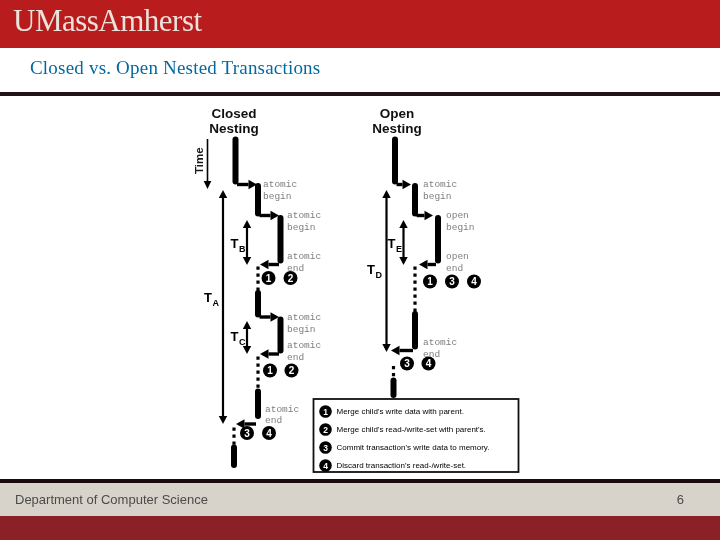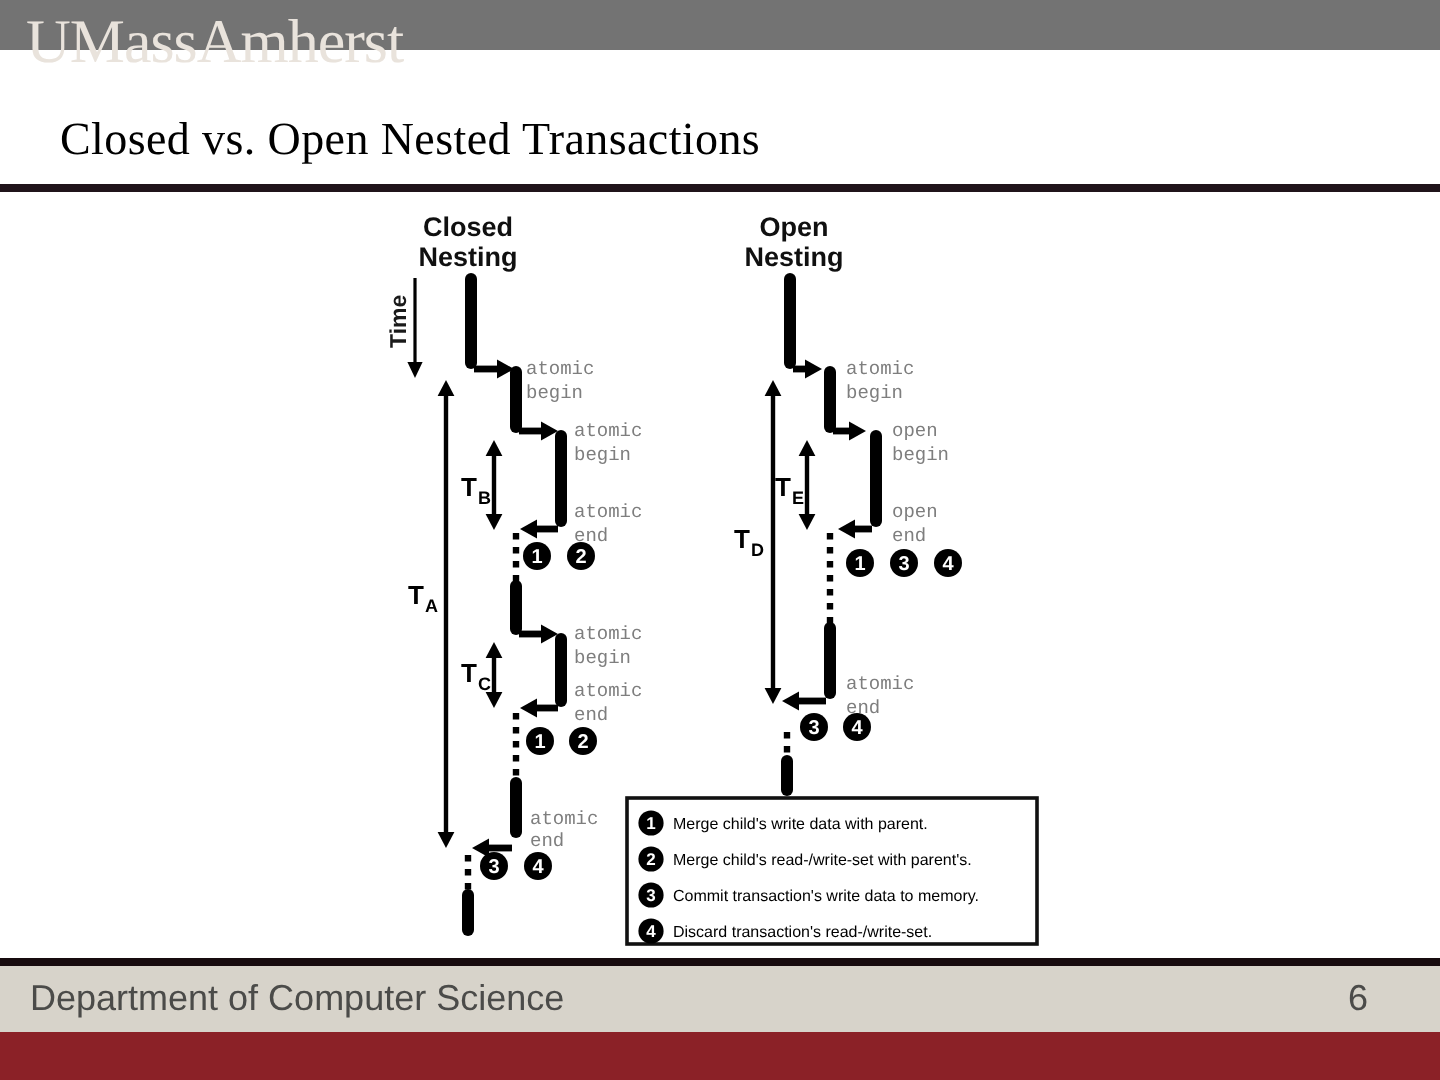--- a/index.html
+++ b/index.html
@@ -1,28 +1,28 @@
 <!DOCTYPE html>
 <html><head>
 <meta charset="utf-8">
 <style>
   html,body{margin:0;padding:0;background:#fff;}
   .slide{position:relative;width:720px;height:540px;background:#ffffff;overflow:hidden;
          font-family:"Liberation Sans",sans-serif;}
-  .header-band{position:absolute;left:0;top:0;width:720px;height:25px;background:#737373;text-align:center;}
+  .header-band{position:absolute;left:0;top:0;width:720px;height:48px;background:#b91c1c;text-align:center;}
   .logo{position:absolute;left:13px;top:3px;font-family:"Liberation Serif",serif;
         font-size:31px;color:#e9e3dc;letter-spacing:-0.5px;}
   .slide-title{position:absolute;left:30px;top:57px;font-family:"Liberation Serif",serif;
-        font-size:23px;color:#000000;letter-spacing:0.2px;}
+        font-size:19px;color:#0369a1;letter-spacing:0.2px;}
   .title-rule{position:absolute;left:0;top:92px;width:720px;height:4px;background:#20141a;}
   .diagram-svg{position:absolute;left:0;top:0;width:720px;height:540px;}
   .footer-rule{position:absolute;left:0;top:479px;width:720px;height:4px;background:#170b0e;}
   .footer-band{position:absolute;left:0;top:483px;width:720px;height:33px;background:#d7d3ca;
         display:flex;align-items:center;justify-content:space-between;box-sizing:border-box;
-        padding:0 36px 0 15px;color:#4b4b49;font-size:18px;}
+        padding:0 36px 0 15px;color:#4b4b49;font-size:13px;}
   .bottom-band{position:absolute;left:0;top:516px;width:720px;height:24px;background:#8b2127;}
 
   
   .dt{font:bold 13.5px "Liberation Sans",sans-serif;fill:#101010;text-anchor:middle;}
   .tlab{font:bold 13px "Liberation Sans",sans-serif;fill:#000;}
   .tsub{font:bold 9px "Liberation Sans",sans-serif;fill:#000;}
   .timelab{font:bold 11.5px "Liberation Sans",sans-serif;fill:#1a1a1a;}
   .mono{font:9.5px "Liberation Mono","DejaVu Sans Mono",monospace;fill:#7e7e7e;}
   .badge-num{font:bold 10px "Liberation Sans",sans-serif;fill:#fff;text-anchor:middle;}
   .legend-num{font:bold 8.5px "Liberation Sans",sans-serif;fill:#fff;text-anchor:middle;}

